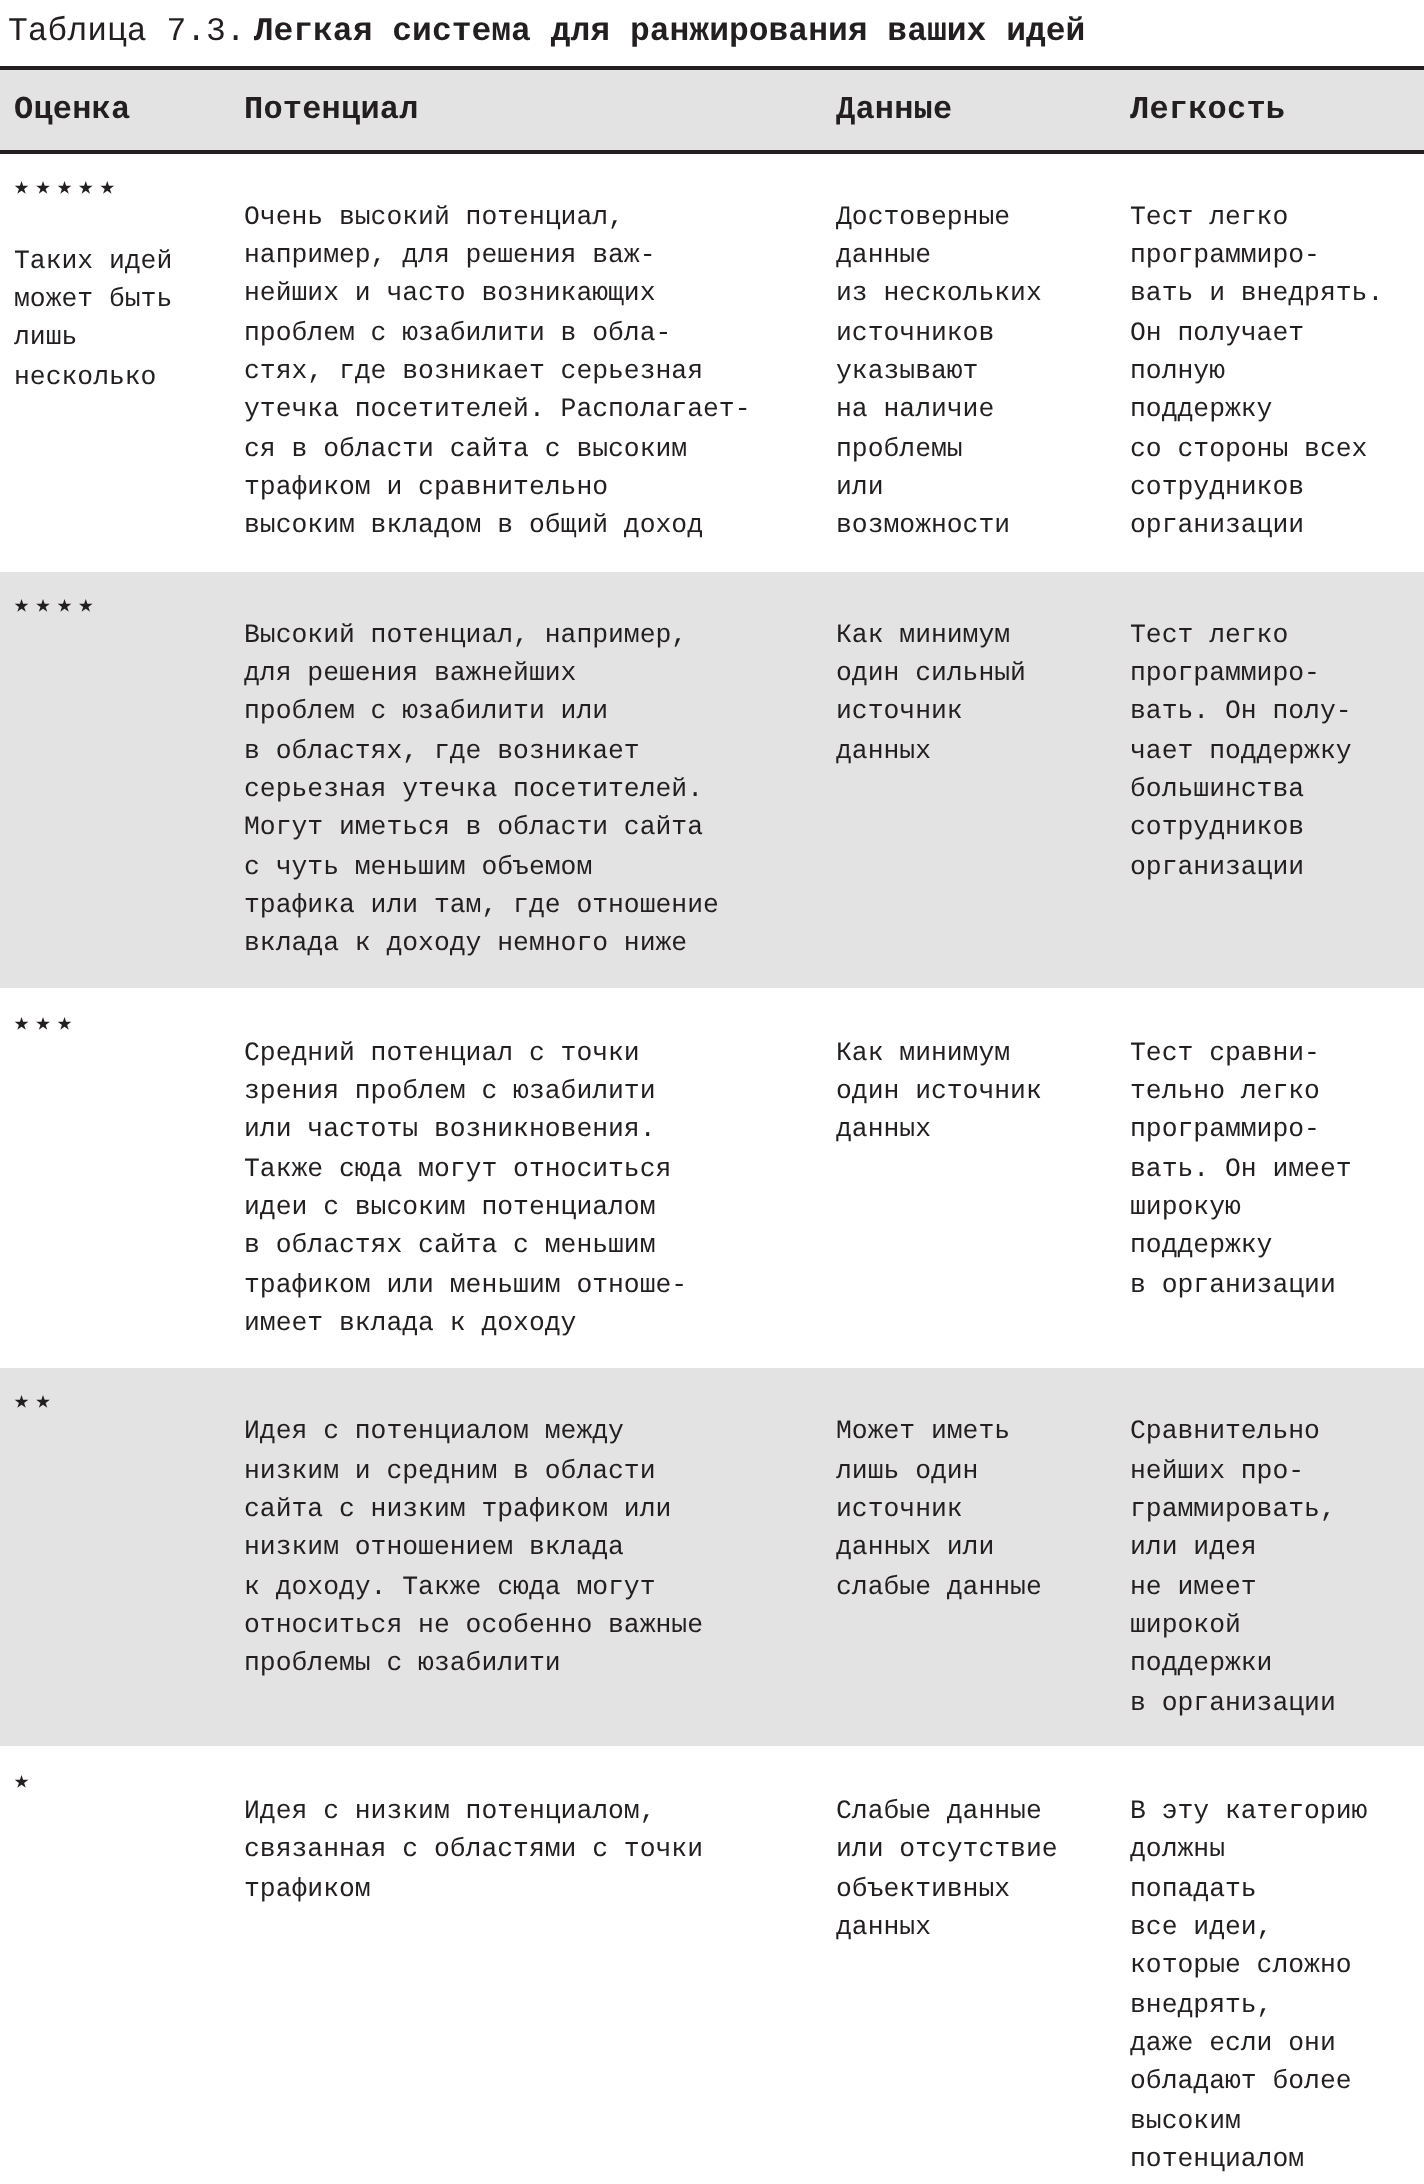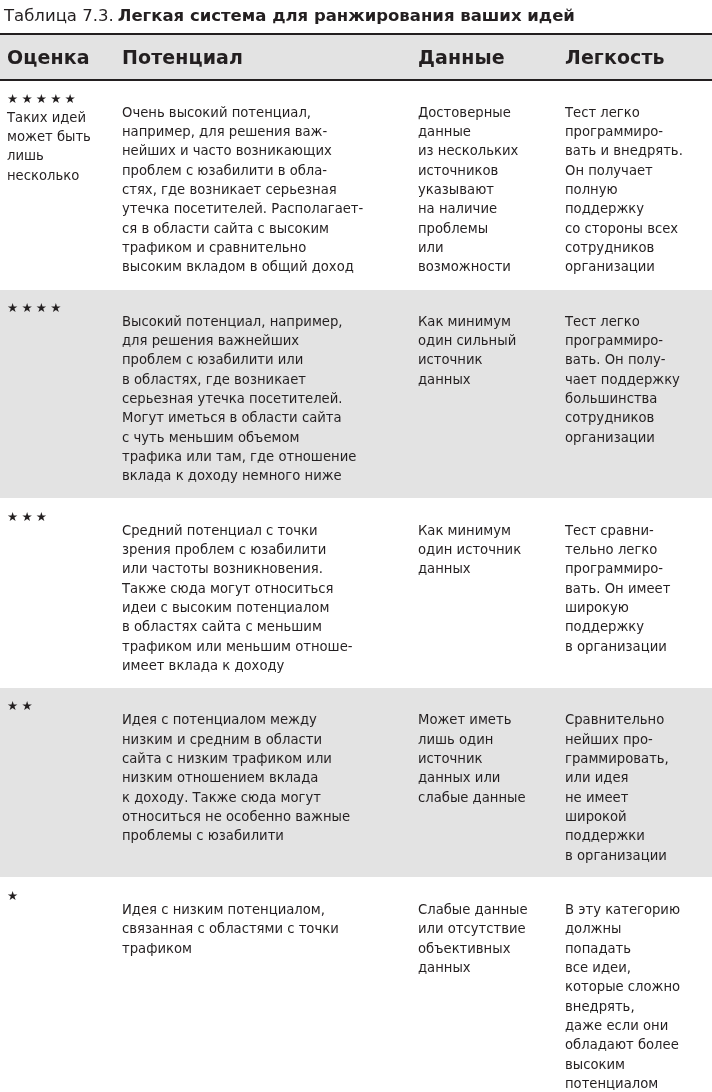--- a/index.html
+++ b/index.html
@@ -13,20 +13,21 @@
     font-family: "DejaVu Sans", "Liberation Sans", sans-serif;
     color: #231f20;
     overflow: hidden;
   }
 
   .page {
     width: 696px;
     height: 1092px;
     position: relative;
     box-sizing: border-box;
+    font-family: Liberation Mono, monospace;
   }
 
   
   .caption {
     padding: 6px 4px 7px 4px;
     font-size: 16.5px;
     line-height: 1.2;
     white-space: nowrap;
     color: #231f20;
   }
@@ -49,21 +50,21 @@
   table.rank-table col.c-score { width: 122px; }
   table.rank-table col.c-potential { width: 296px; }
   table.rank-table col.c-data { width: 147px; }
   table.rank-table col.c-ease { width: 147px; }
 
   thead th {
     background: #e3e3e3;
     border-top: 2.5px solid #231f20;
     border-bottom: 2.5px solid #231f20;
     font-weight: 700;
-    font-size: 19px;
+    font-size: 16px;
     text-align: left;
     padding: 11px 10px 11px 0;
     vertical-align: middle;
     letter-spacing: 0.1px;
   }
   thead th.first { padding-left: 7px; }
 
   tbody td {
     vertical-align: top;
     padding: 10px 14px 12px 0;
@@ -79,21 +80,21 @@
 
   .stars {
     font-size: 12.5px;
     letter-spacing: 3.2px;
     line-height: 1.2;
     display: block;
     color: #231f20;
   }
   .score-note {
     display: block;
-    margin-top: 2px;
+    margin-top: 19px;
     line-height: 1.465;
   }
 
   .cell-text {
     display: block;
     white-space: pre-line;
     margin-top: 12px;
   }
 
   .table-foot-rule {

